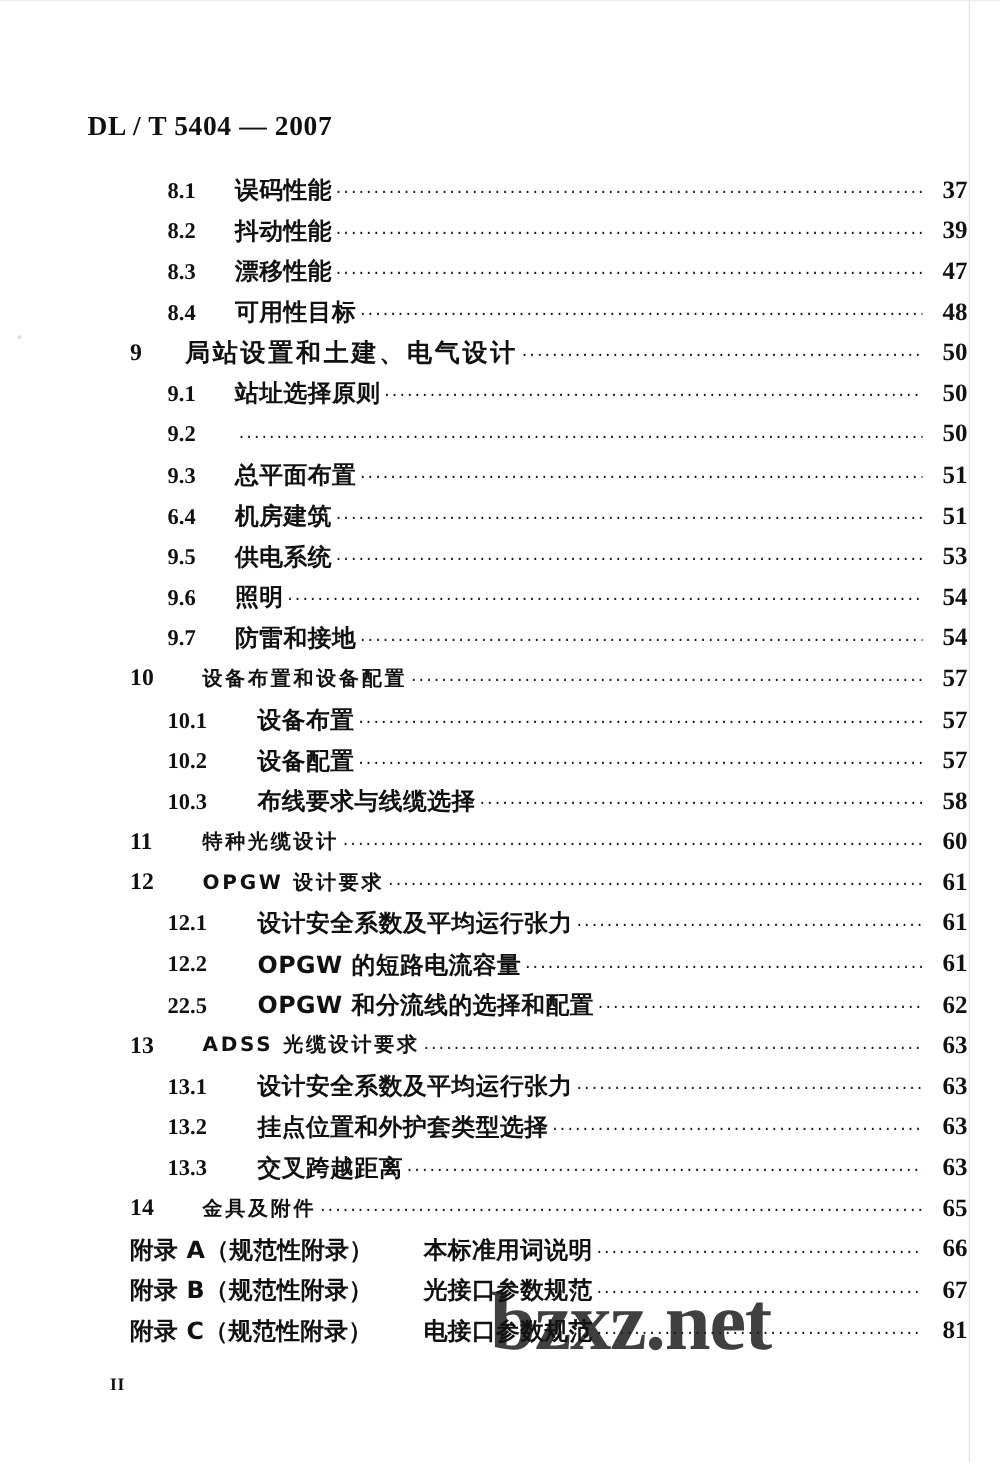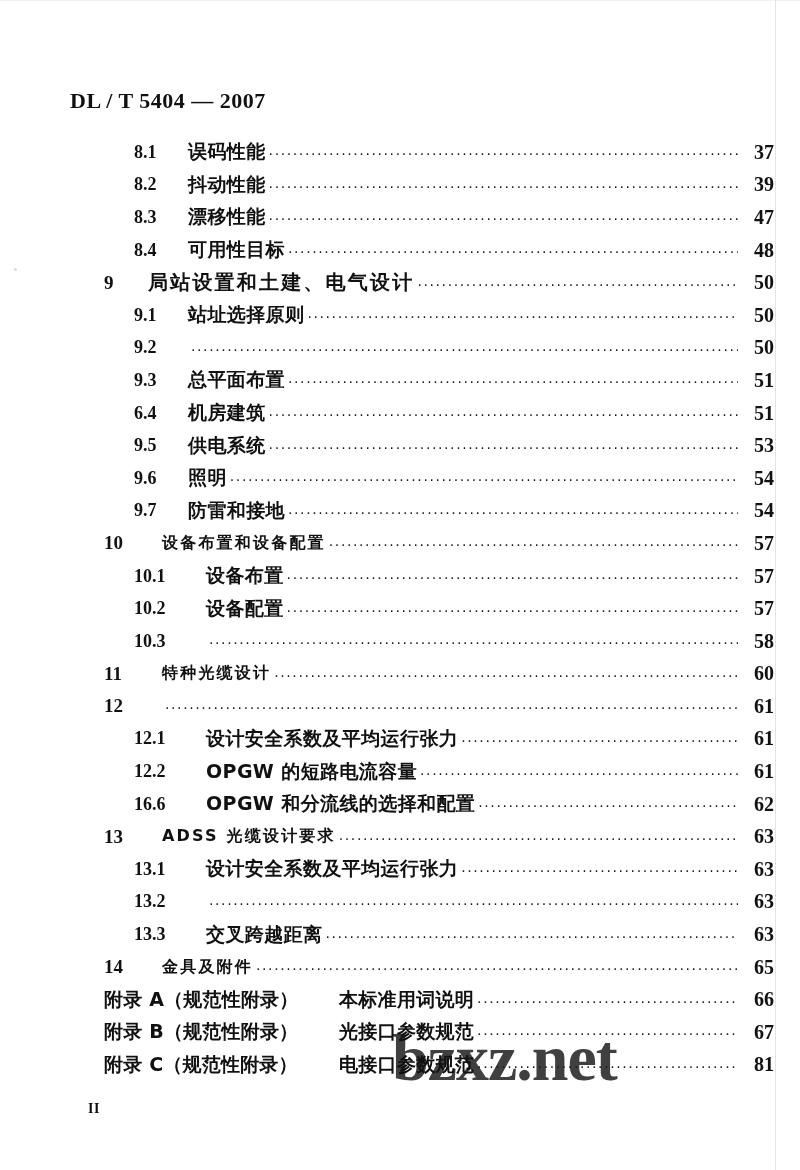--- a/index.html
+++ b/index.html
@@ -279,66 +279,69 @@
           <span class="pageno">57</span>
         </div>
         <div class="toc-row lvl2b">
           <span class="num">10.2</span>
           <span class="title">设备配置</span>
           <span class="leader">................................................................................................................................................................</span>
           <span class="pageno">57</span>
         </div>
         <div class="toc-row lvl2b">
           <span class="num">10.3</span>
+          <span class="title">布线要求与线缆选择</span>
           <span class="leader">................................................................................................................................................................</span>
           <span class="pageno">58</span>
         </div>
         <div class="toc-row lvl1b">
           <span class="num">11</span>
           <span class="title">特种光缆设计</span>
           <span class="leader">................................................................................................................................................................</span>
           <span class="pageno">60</span>
         </div>
         <div class="toc-row lvl1b">
           <span class="num">12</span>
+          <span class="title">OPGW 设计要求</span>
           <span class="leader">................................................................................................................................................................</span>
           <span class="pageno">61</span>
         </div>
         <div class="toc-row lvl2b">
           <span class="num">12.1</span>
           <span class="title">设计安全系数及平均运行张力</span>
           <span class="leader">................................................................................................................................................................</span>
           <span class="pageno">61</span>
         </div>
         <div class="toc-row lvl2b">
           <span class="num">12.2</span>
           <span class="title">OPGW 的短路电流容量</span>
           <span class="leader">................................................................................................................................................................</span>
           <span class="pageno">61</span>
         </div>
         <div class="toc-row lvl2b">
-          <span class="num">16.6</span>
+          <span class="num">22.5</span>
           <span class="title">OPGW 和分流线的选择和配置</span>
           <span class="leader">................................................................................................................................................................</span>
           <span class="pageno">62</span>
         </div>
         <div class="toc-row lvl1b">
           <span class="num">13</span>
           <span class="title">ADSS 光缆设计要求</span>
           <span class="leader">................................................................................................................................................................</span>
           <span class="pageno">63</span>
         </div>
         <div class="toc-row lvl2b">
           <span class="num">13.1</span>
           <span class="title">设计安全系数及平均运行张力</span>
           <span class="leader">................................................................................................................................................................</span>
           <span class="pageno">63</span>
         </div>
         <div class="toc-row lvl2b">
           <span class="num">13.2</span>
+          <span class="title">挂点位置和外护套类型选择</span>
           <span class="leader">................................................................................................................................................................</span>
           <span class="pageno">63</span>
         </div>
         <div class="toc-row lvl2b">
           <span class="num">13.3</span>
           <span class="title">交叉跨越距离</span>
           <span class="leader">................................................................................................................................................................</span>
           <span class="pageno">63</span>
         </div>
         <div class="toc-row lvl1b">

